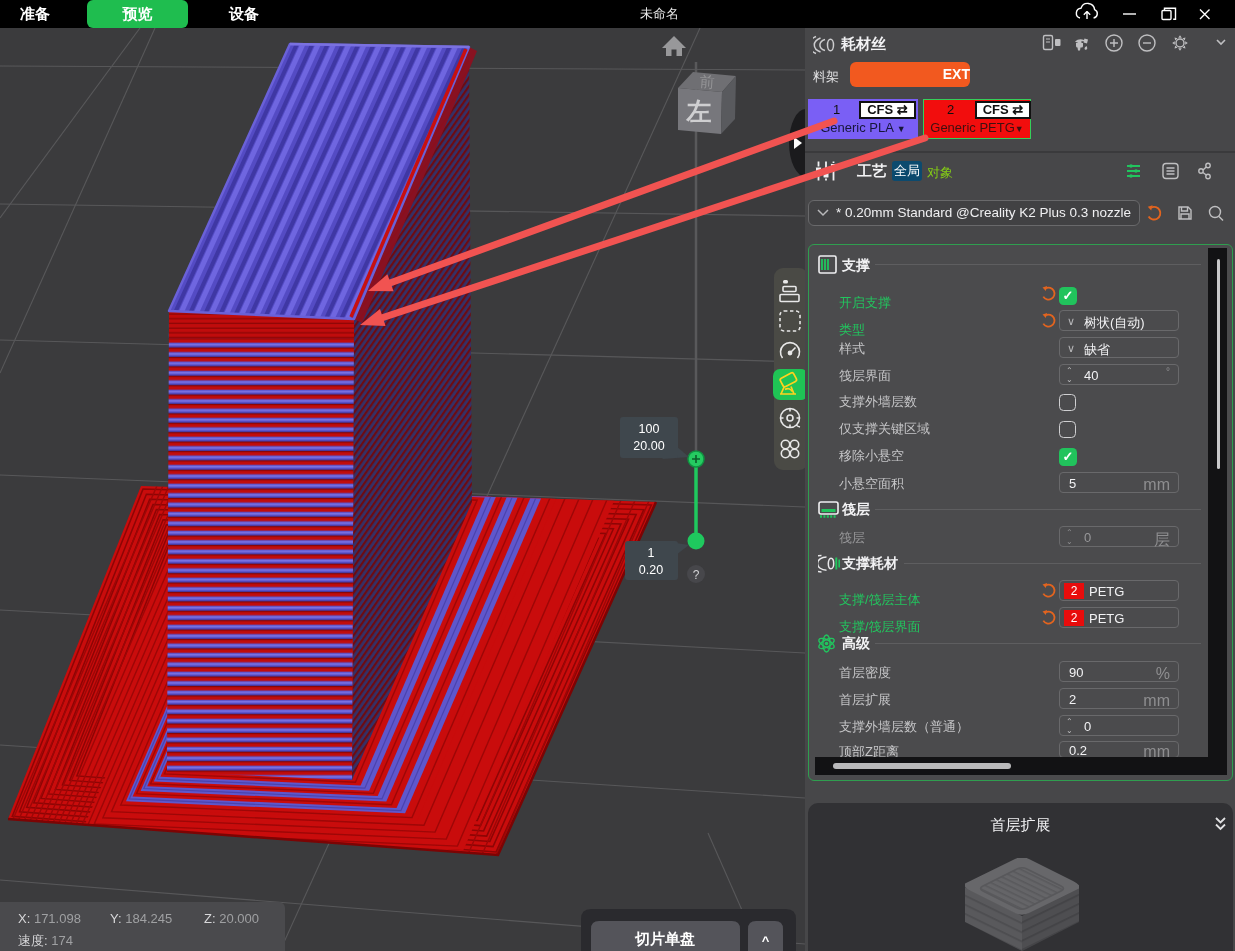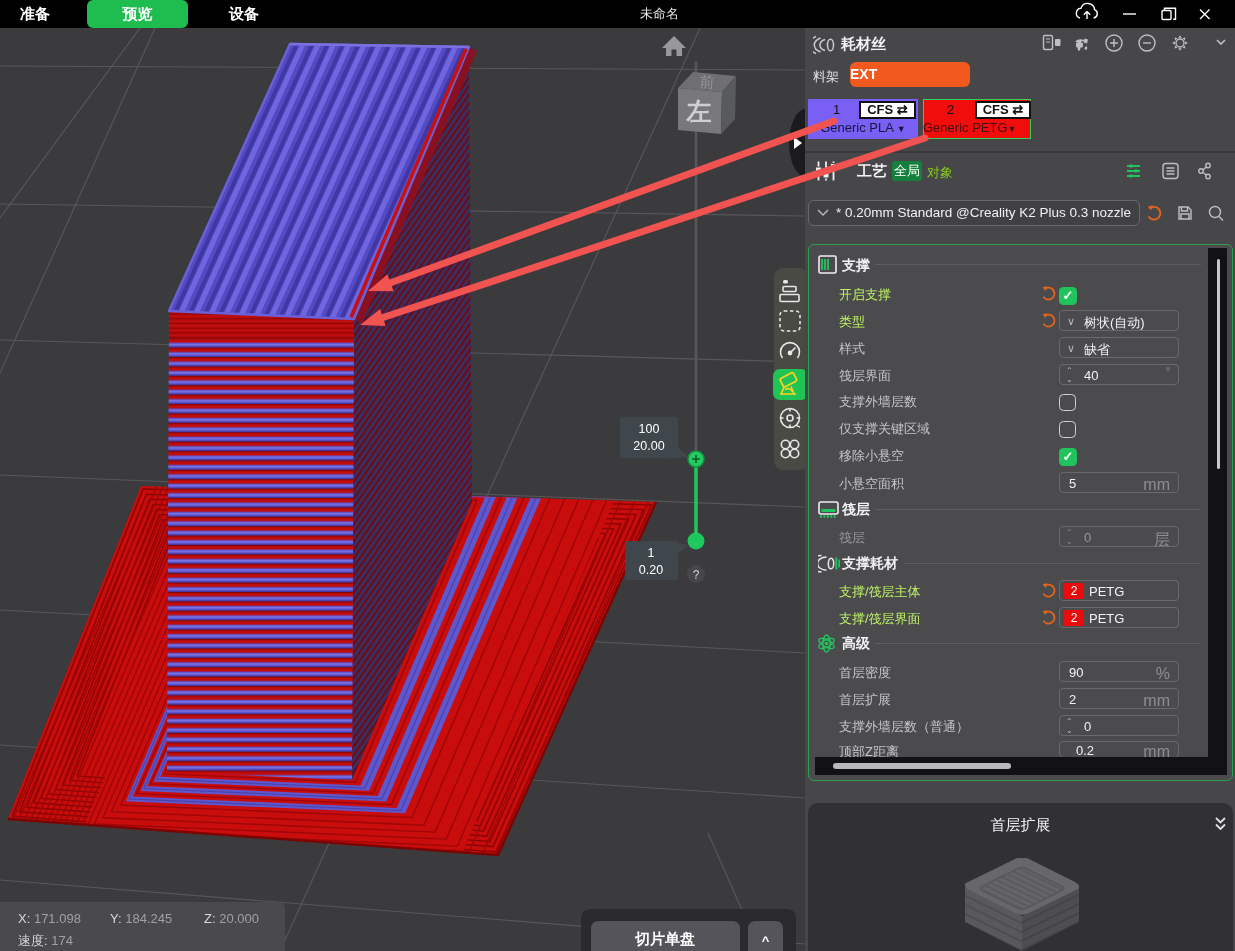--- a/index.html
+++ b/index.html
@@ -210,21 +210,21 @@
 <path d="M748 901 q0 -8 8 -8 h19 q8 0 8 8 v22 h-35 Z" fill="#54545a"></path>
 <text x="665" y="916" font-size="15" font-weight="bold" fill="#fff" text-anchor="middle">切片单盘</text>
 <text x="765.5" y="917" font-size="13" font-weight="bold" fill="#fff" text-anchor="middle">^</text>
 
 </svg>
 
 <div id="panel">
     <style>
 #panel .abs { position:absolute; }
 #panel .lbl { position:absolute; font-size:13px; color:#c6c6c8; }
-#panel .olbl { position:absolute; font-size:13px; color:#bef264; }
+#panel .olbl { position:absolute; font-size:13px; color:#22c55e;margin-top:8px; }
 #panel .sect { position:absolute; font-size:14px; font-weight:bold; color:#f2f2f4; }
 #panel .box { position:absolute; left:250px; width:120px; height:21px; border:1px solid #69696b; border-radius:4px; font-size:13px; color:#f2f2f4; }
 #panel .unit { position:absolute; right:8px; top:3px; font-size:16px; color:#8e8e90; }
 #panel .val { position:absolute; left:24px; top:3px; }
 #panel .cb { position:absolute; left:250px; width:17px; height:17px; border:1.5px solid #cfcfd1; border-radius:4.5px; }
 #panel .cbg { position:absolute; left:250px; width:18px; height:18px; background:#21c35c; border-radius:4.5px; color:#fff; font-size:13px; font-weight:bold; text-align:center; line-height:18px; }
 #panel .divl { position:absolute; height:1px; background:#5e5e60; }
 </style>
 <svg class="abs" style="left:8px;top:6px" width="26" height="22" viewBox="0 0 26 22">
       <g fill="none" stroke="#cdcdcf" stroke-width="1.5">
@@ -251,45 +251,45 @@
         <circle cx="73" cy="10" r="8"></circle>
         <path d="M69 10 h8 M73 6 v8"></path>
         <circle cx="106" cy="10" r="8"></circle>
         <path d="M102 10 h8"></path>
         <circle cx="139" cy="10" r="4"></circle>
         <path d="M139 2.2 l1.8 2.6 h-3.6 Z M139 17.8 l1.8 -2.6 h-3.6 Z M131.2 10 l2.6 -1.8 v3.6 Z M146.8 10 l-2.6 -1.8 v3.6 Z M133.5 4.5 l3 0.8 l-2.2 2.2 Z M144.5 4.5 l-3 0.8 l2.2 2.2 Z M133.5 15.5 l3 -0.8 l-2.2 -2.2 Z M144.5 15.5 l-3 -0.8 l2.2 -2.2 Z" fill="#bfbfc1" stroke="none"></path>
         <path d="M176 7 l4 4 l4 -4" stroke-width="1.6"></path>
       </g>
     </svg>
 <div class="lbl" style="left:8px;top:40px;color:#e2e2e4">料架</div>
-<div class="abs" style="left:45px;top:34px;width:120px;height:25px;background:#f2591f;border-radius:6px;color:#fff;font-weight:bold;font-size:14px;text-align:left;line-height:25px">EXT</div>
+<div class="abs" style="left:45px;top:34px;width:120px;height:25px;background:#f2591f;border-radius:6px;color:#fff;font-weight:bold;font-size:14px;text-align:right;line-height:25px">EXT</div>
 <div class="abs" style="left:3px;top:71px;width:110px;height:40px;background:#7a5ff5"></div>
 <div class="abs" style="left:3px;top:71px;width:110px;height:20px;color:#111;font-size:13px">
       <span style="position:absolute;left:25px;top:3px">1</span>
     </div>
 <div class="abs" style="left:54px;top:73px;width:57px;height:18px;background:#fff;border:2px solid #111;color:#111;font-size:13px;font-weight:bold;text-align:center;line-height:14px">CFS ⇄</div>
 <div class="abs" style="left:3px;top:92px;width:110px;text-align:center;color:#16163a;font-size:13px">Generic PLA <span style="font-size:9px">▼</span></div>
 <div class="abs" style="left:118px;top:71px;width:108px;height:40px;background:#f20d0d;border:1px solid #35d05a"></div>
 <div class="abs" style="left:118px;top:71px;width:108px;height:20px;color:#111;font-size:13px">
       <span style="position:absolute;left:24px;top:3px">2</span>
     </div>
 <div class="abs" style="left:170px;top:73px;width:56px;height:18px;background:#fff;border:2px solid #111;color:#111;font-size:13px;font-weight:bold;text-align:center;line-height:14px">CFS ⇄</div>
-<div class="abs" style="left:118px;top:92px;width:108px;text-align:left;color:#401010;font-size:13px">Generic PETG<span style="font-size:9px">▼</span></div>
+<div class="abs" style="left:118px;top:92px;width:108px;text-align:center;color:#401010;font-size:13px">Generic PETG<span style="font-size:9px">▼</span></div>
 <svg class="abs" style="left:10px;top:133px" width="22" height="20" viewBox="0 0 22 20">
       <g stroke="#f0f0f2" stroke-width="1.8" fill="none">
         <path d="M3.5 0.5 v19 M11 0.5 v19 M18.5 0.5 v19"></path>
       </g>
       <g fill="#f0f0f2" stroke="#474749" stroke-width="1">
         <rect x="0.5" y="6" width="6" height="5.5" rx="1"></rect>
         <rect x="8" y="11.5" width="6" height="5.5" rx="1"></rect>
         <rect x="15.5" y="2.5" width="6" height="5.5" rx="1"></rect>
       </g>
     </svg>
 <div class="sect" style="left:52px;top:134px;font-size:15px">工艺</div>
-<div class="abs" style="left:87px;top:133px;width:30px;height:20px;background:#15803d;border-radius:3px;color:#fff;font-size:13px;text-align:center;line-height:20px">全局</div>
+<div class="abs" style="left:87px;top:133px;width:30px;height:20px;background:#0c4a6e;border-radius:3px;color:#fff;font-size:13px;text-align:center;line-height:20px">全局</div>
 <div class="lbl" style="left:122px;top:136px;color:#84cc16">对象</div>
 <svg class="abs" style="left:318px;top:133px" width="100" height="20" viewBox="0 0 100 20">
       <g stroke="#21c55e" stroke-width="2" fill="none">
         <path d="M4 5 h13 M4 10 h13 M4 15 h13"></path>
       </g>
       <g fill="#21c55e">
         <circle cx="8" cy="5" r="1.8"></circle>
         <circle cx="13" cy="10" r="1.8"></circle>
         <circle cx="8" cy="15" r="1.8"></circle>
       </g>
@@ -425,21 +425,21 @@
         <span class="val" style="left:9px">2</span>
         <span class="unit">mm</span>
       </div>
 <div class="lbl" style="left:30px;top:473px">支撑外墙层数（普通）</div>
 <div class="box" style="top:470px">
         <span style="position:absolute;left:6px;top:1px;color:#c0c0c2;font-size:8px">⌃<br>⌄</span>
         <span class="val">0</span>
       </div>
 <div class="lbl" style="left:30px;top:498px">顶部Z距离</div>
 <div class="box" style="top:496px;height:17px">
-        <span class="val" style="left:16px;top:1px">0.2</span>
+        <span class="val" style="left:9px;top:1px">0.2</span>
         <span class="unit" style="top:1px">mm</span>
       </div>
 <div class="abs" style="left:399px;top:3px;width:19px;height:527px;background:#121214"></div>
 <div class="abs" style="left:408px;top:14px;width:3px;height:210px;background:#c8c8ca;border-radius:2px"></div>
 <div class="abs" style="left:6px;top:512px;width:412px;height:18px;background:#121214"></div>
 <div class="abs" style="left:24px;top:518px;width:178px;height:6px;background:#b9b9bb;border-radius:3px"></div>
 </div>
 <div class="abs" style="left:3px;top:775px;width:425px;height:148px;background:#313134;border-radius:10px 10px 0 0;overflow:hidden">
 <div class="abs" style="left:0;top:13px;width:425px;text-align:center;color:#f0f0f2;font-size:15px">首层扩展</div>
 <svg class="abs" style="left:405px;top:12px" width="14" height="18" viewBox="0 0 14 18">

